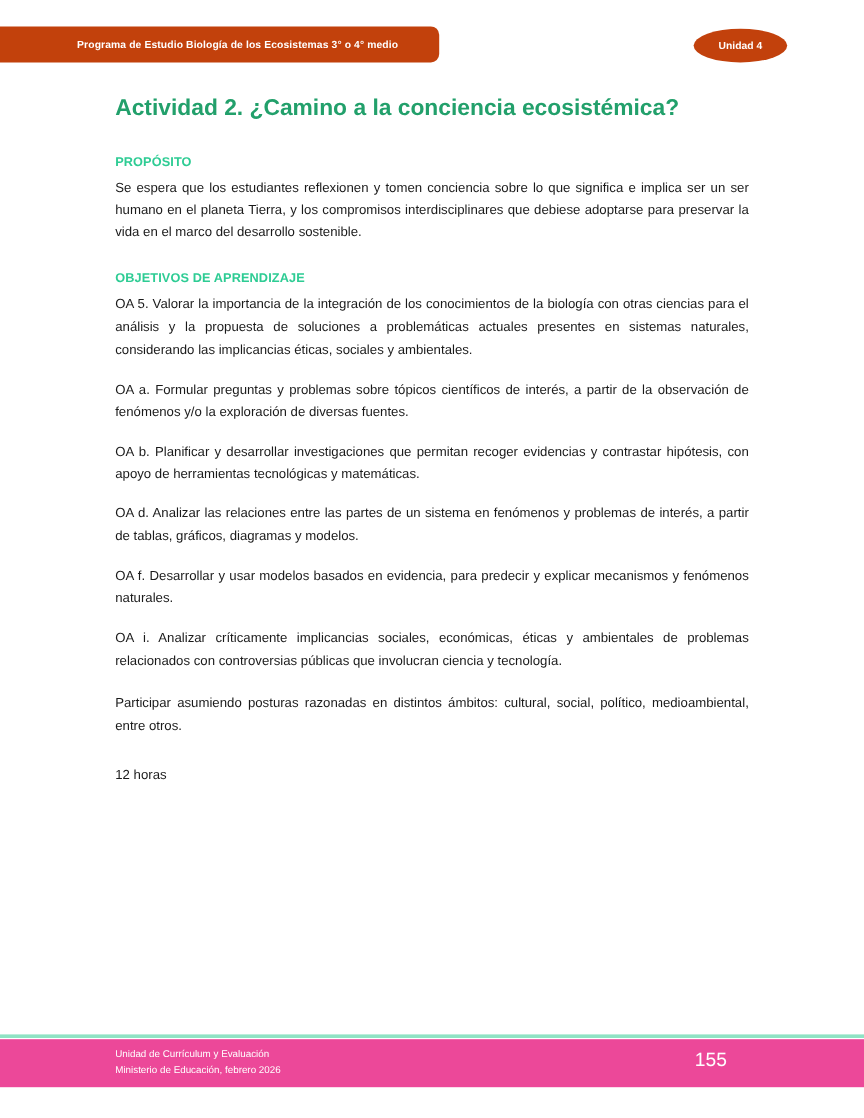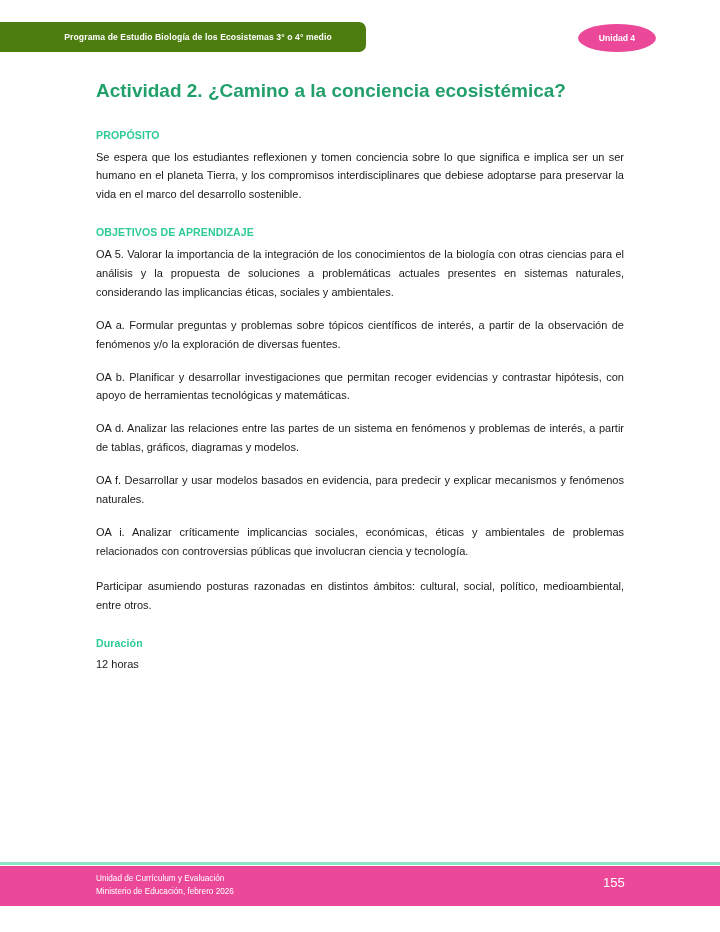--- a/index.html
+++ b/index.html
@@ -24,21 +24,21 @@
     background: #ffffff;
   }
 
   
   .header {
     position: absolute;
     top: 22px;
     left: 0;
     width: 366px;
     height: 30px;
-    background: #4d7c0f;
+    background: #c2410c;
     border-top-right-radius: 7px;
     border-bottom-right-radius: 7px;
     display: flex;
     align-items: center;
     justify-content: center;
   }
   .header-title {
     color: #ffffff;
     font-size: 8.6px;
     font-weight: bold;
@@ -46,21 +46,21 @@
     white-space: nowrap;
     padding-left: 30px;
   }
 
   .unit-badge {
     position: absolute;
     top: 24px;
     left: 578px;
     width: 78px;
     height: 28px;
-    background: #ec4899;
+    background: #c2410c;
     border-radius: 50%;
     display: flex;
     align-items: center;
     justify-content: center;
   }
   .unit-badge-label {
     color: #ffffff;
     font-size: 8.6px;
     font-weight: bold;
     white-space: nowrap;
@@ -130,24 +130,24 @@
     position: absolute;
     left: 96px;
     top: 7px;
     color: #ffffff;
     font-size: 8.2px;
     line-height: 1.55;
   }
   .footer-line { display: block; white-space: nowrap; }
   .footer-page {
     position: absolute;
-    left: 603px;
+    left: 579px;
     top: 9px;
     color: #ffffff;
-    font-size: 13px;
+    font-size: 16px;
     font-weight: normal;
   }
 </style>
 </head>
 <body>
 
 <div class="page">
 
   <div class="header">
     <span class="header-title">Programa de Estudio Biología de los Ecosistemas 3° o 4° medio</span>
@@ -180,21 +180,20 @@
 
     <div class="spacer-lg"></div>
 
     <div class="block">
       <p class="body-text">Participar asumiendo posturas razonadas en distintos ámbitos: cultural, social, político, medioambiental, entre otros.</p>
     </div>
 
     <div class="spacer-sm"></div>
 
     <div>
-      <div class="section-heading">Duración</div>
       <p class="body-text">12 horas</p>
     </div>
 
   </div>
 
   <div class="footer-rule"></div>
 
   <div class="footer">
     <div class="footer-text">
       <span class="footer-line">Unidad de Currículum y Evaluación</span>

